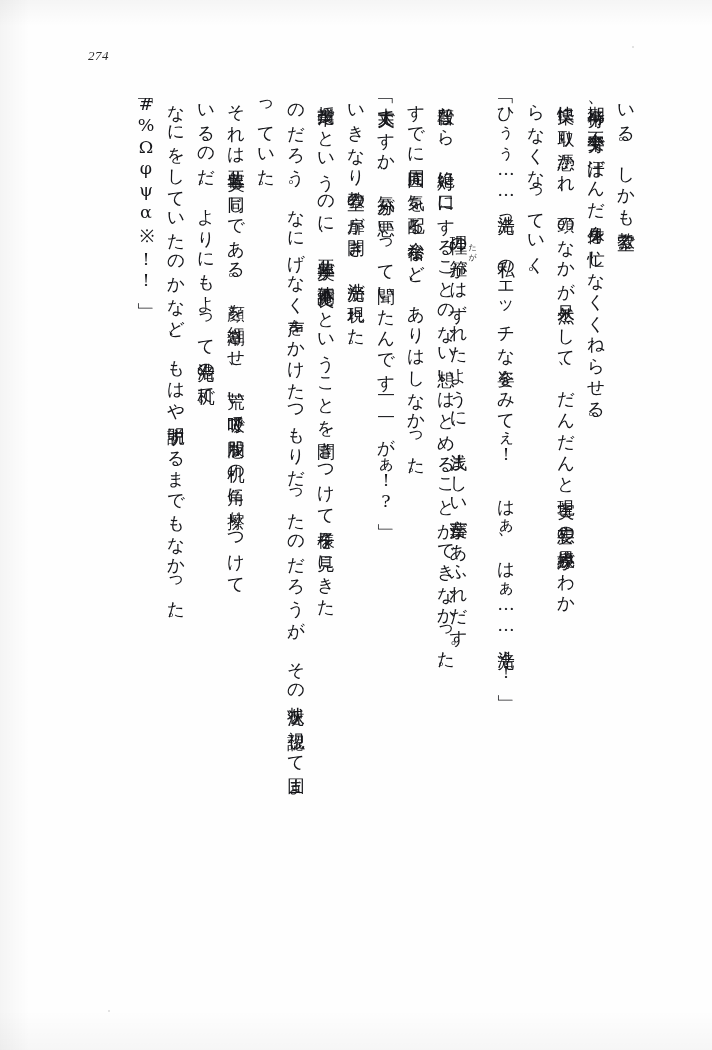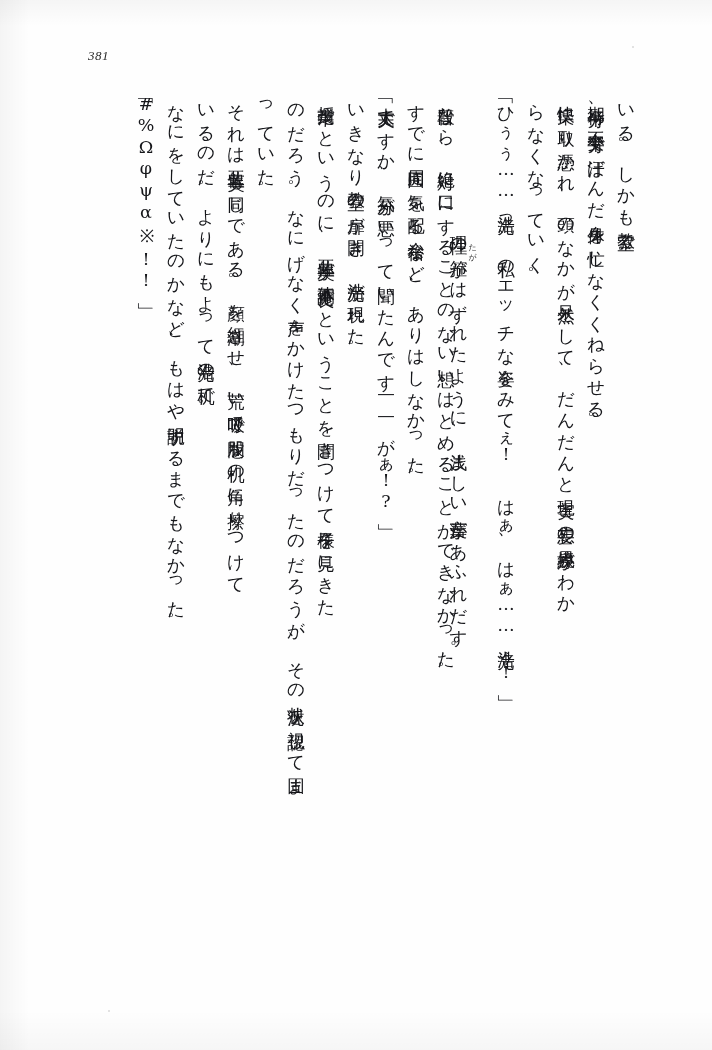--- a/index.html
+++ b/index.html
@@ -111,21 +111,21 @@
 
 <div class="page">
 
   <div class="scan-shade-top"></div>
   <div class="scan-shade-left"></div>
   <div class="scan-shade-bottom"></div>
 
   <div class="speck" style="left:632px; top:46px; width:2px; height:2px;"></div>
   <div class="speck" style="left:108px; top:1010px; width:2px; height:2px;"></div>
 
-  <div class="page-number">381</div>
+  <div class="page-number">274</div>
 
   <div class="text-block">
     <div class="col">いる。しかも教室で。</div>
     <div class="col">期待半分、不安半分で汗ばんだ身体を忙しなくくねらせる。</div>
     <div class="col">快楽に取り憑かれ、頭のなかが呆然として、だんだんと現実と妄想の境界線がわか</div>
     <div class="col">らなくなっていく。</div>
     <div class="col">「ひぅぅ……浩光っ、私のエッチな姿をみてぇ! はぁ、はぁ……浩光ぅ!」</div>
     <div class="col">
       <span>理性の<span class="rb">箍<span class="rt">たが</span></span>がはずれたように、浅ましい言葉があふれだす。</span>
     </div>

